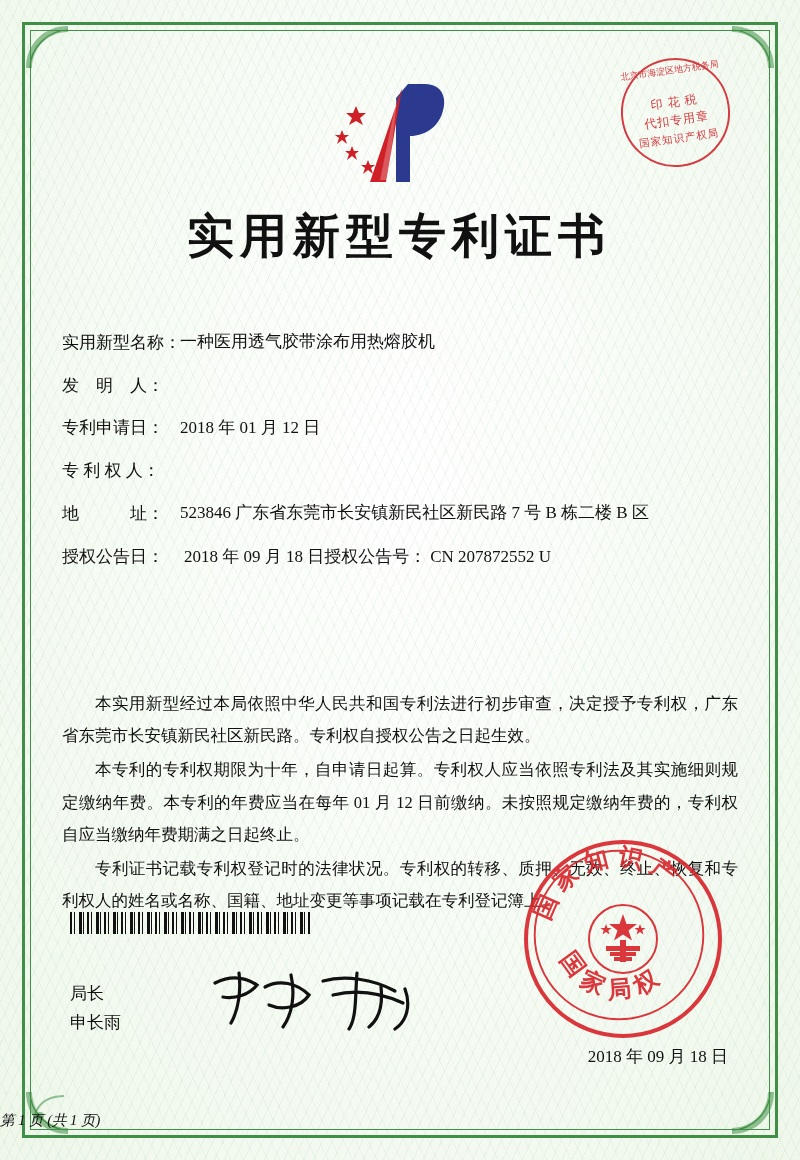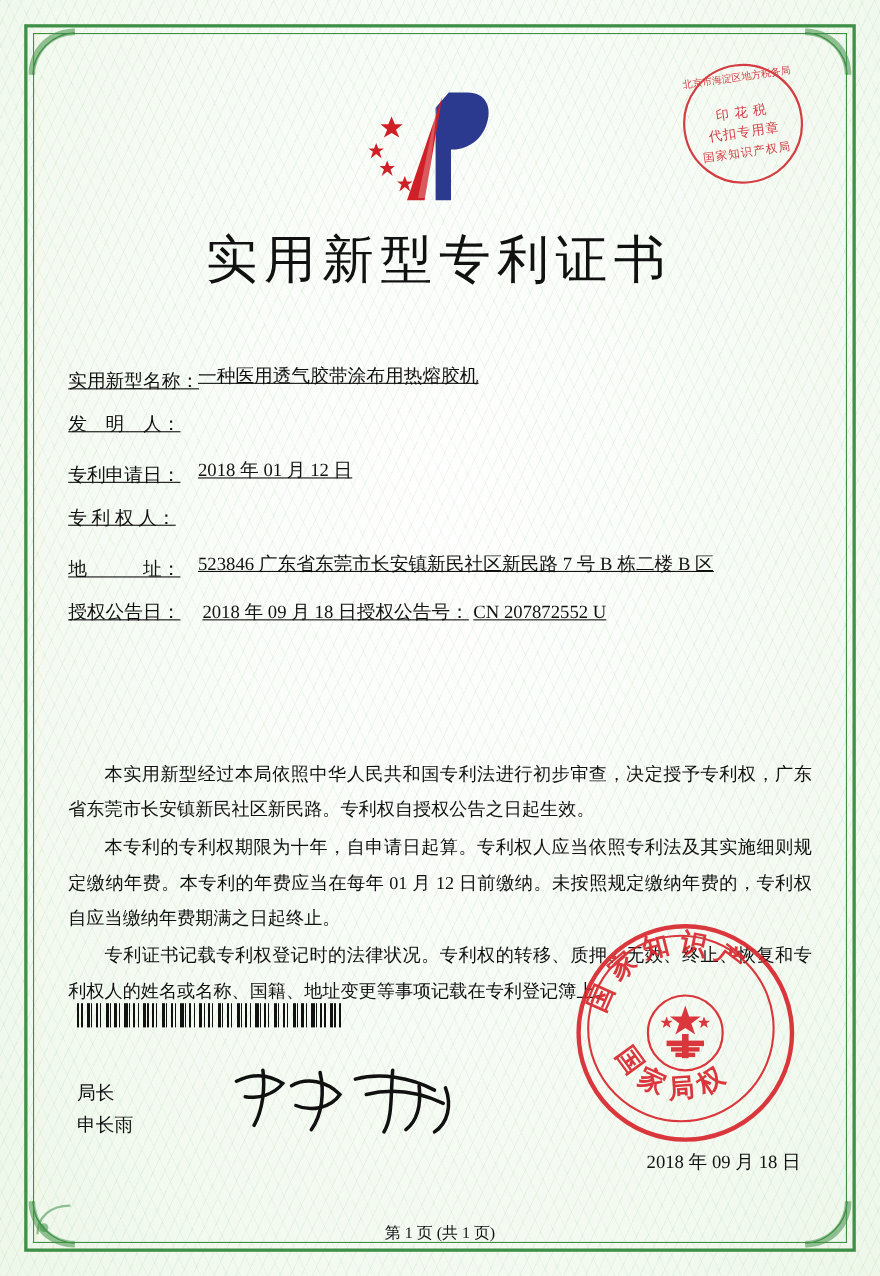--- a/index.html
+++ b/index.html
@@ -72,35 +72,34 @@
   .seal-tax .l2{top:34px;font-size:12px}
   .seal-tax .l3{top:52px;font-size:12px}
   .seal-tax .l4{top:72px}
   .seal-tax .arc-top{
     position:absolute;top:4px;left:0;right:0;text-align:center;font-size:9px;
   }
 
   .title{
     position:absolute;left:0;right:2px;top:205px;
     text-align:center;
-    font-size:47px;font-weight:normal;letter-spacing:6px;
+    font-size:47px;font-weight:bold;letter-spacing:6px;
     color:#111;
     font-family:"Liberation Serif", serif;
   }
 
   
   .fields{
     position:absolute;left:62px;top:330px;right:62px;
     font-size:17px;color:#111;
     line-height:1;
   }
   .row{
-    display:flex;align-items:flex-end;
+    display:flex;align-items:center;
     margin-bottom:22px;
-    text-decoration:underline;
   }
   .label{
     width:118px;flex:0 0 118px;
     letter-spacing:0px;
     white-space:nowrap;
   }
   .value{flex:1;word-break:break-all;line-height:1.45;}
   .row.addr .value{max-width:520px}
   .row.two{justify-content:flex-start}
   .row .right-label{width:auto;flex:0 0 auto}
@@ -151,21 +150,21 @@
     width:74px;height:74px;
   }
   .seal-date{
     position:absolute;right:72px;bottom:92px;
     font-size:17px;color:#111;
   }
 
   
   .footer{
     position:absolute;left:0;right:0;bottom:30px;
-    text-align:center;font-size:14.5px;color:#111;
+    text-align:left;font-size:14.5px;color:#111;font-style:italic;
   }
   .foot-orn{
     position:absolute;left:30px;bottom:34px;width:40px;height:34px;opacity:.55;
   }
 </style>
 </head>
 <body>
 
 <div class="page">
   <div class="texture"></div>

